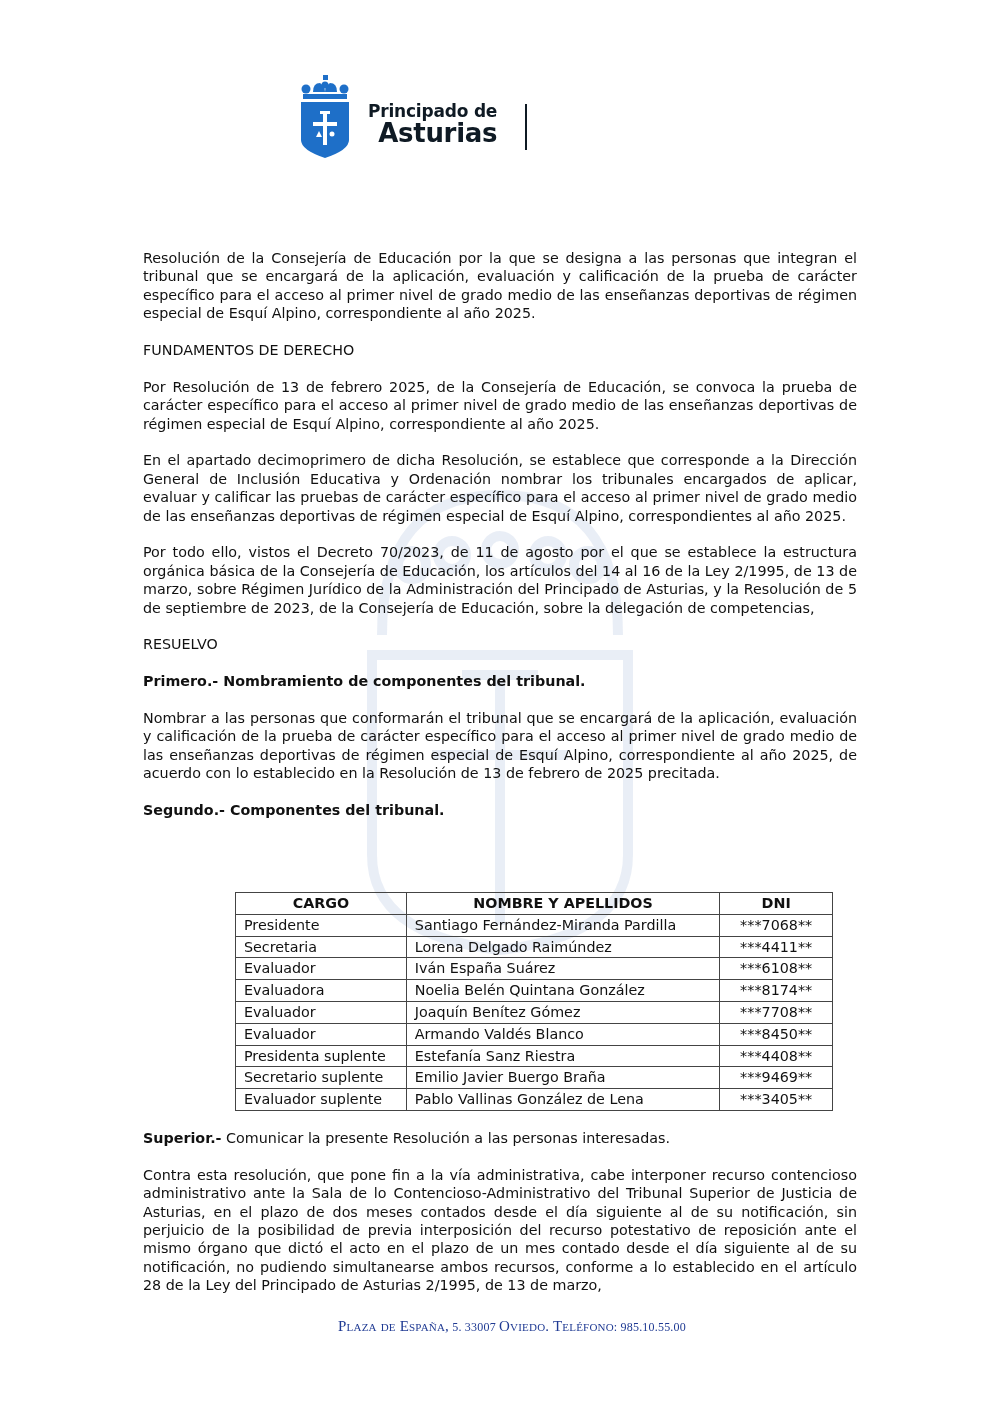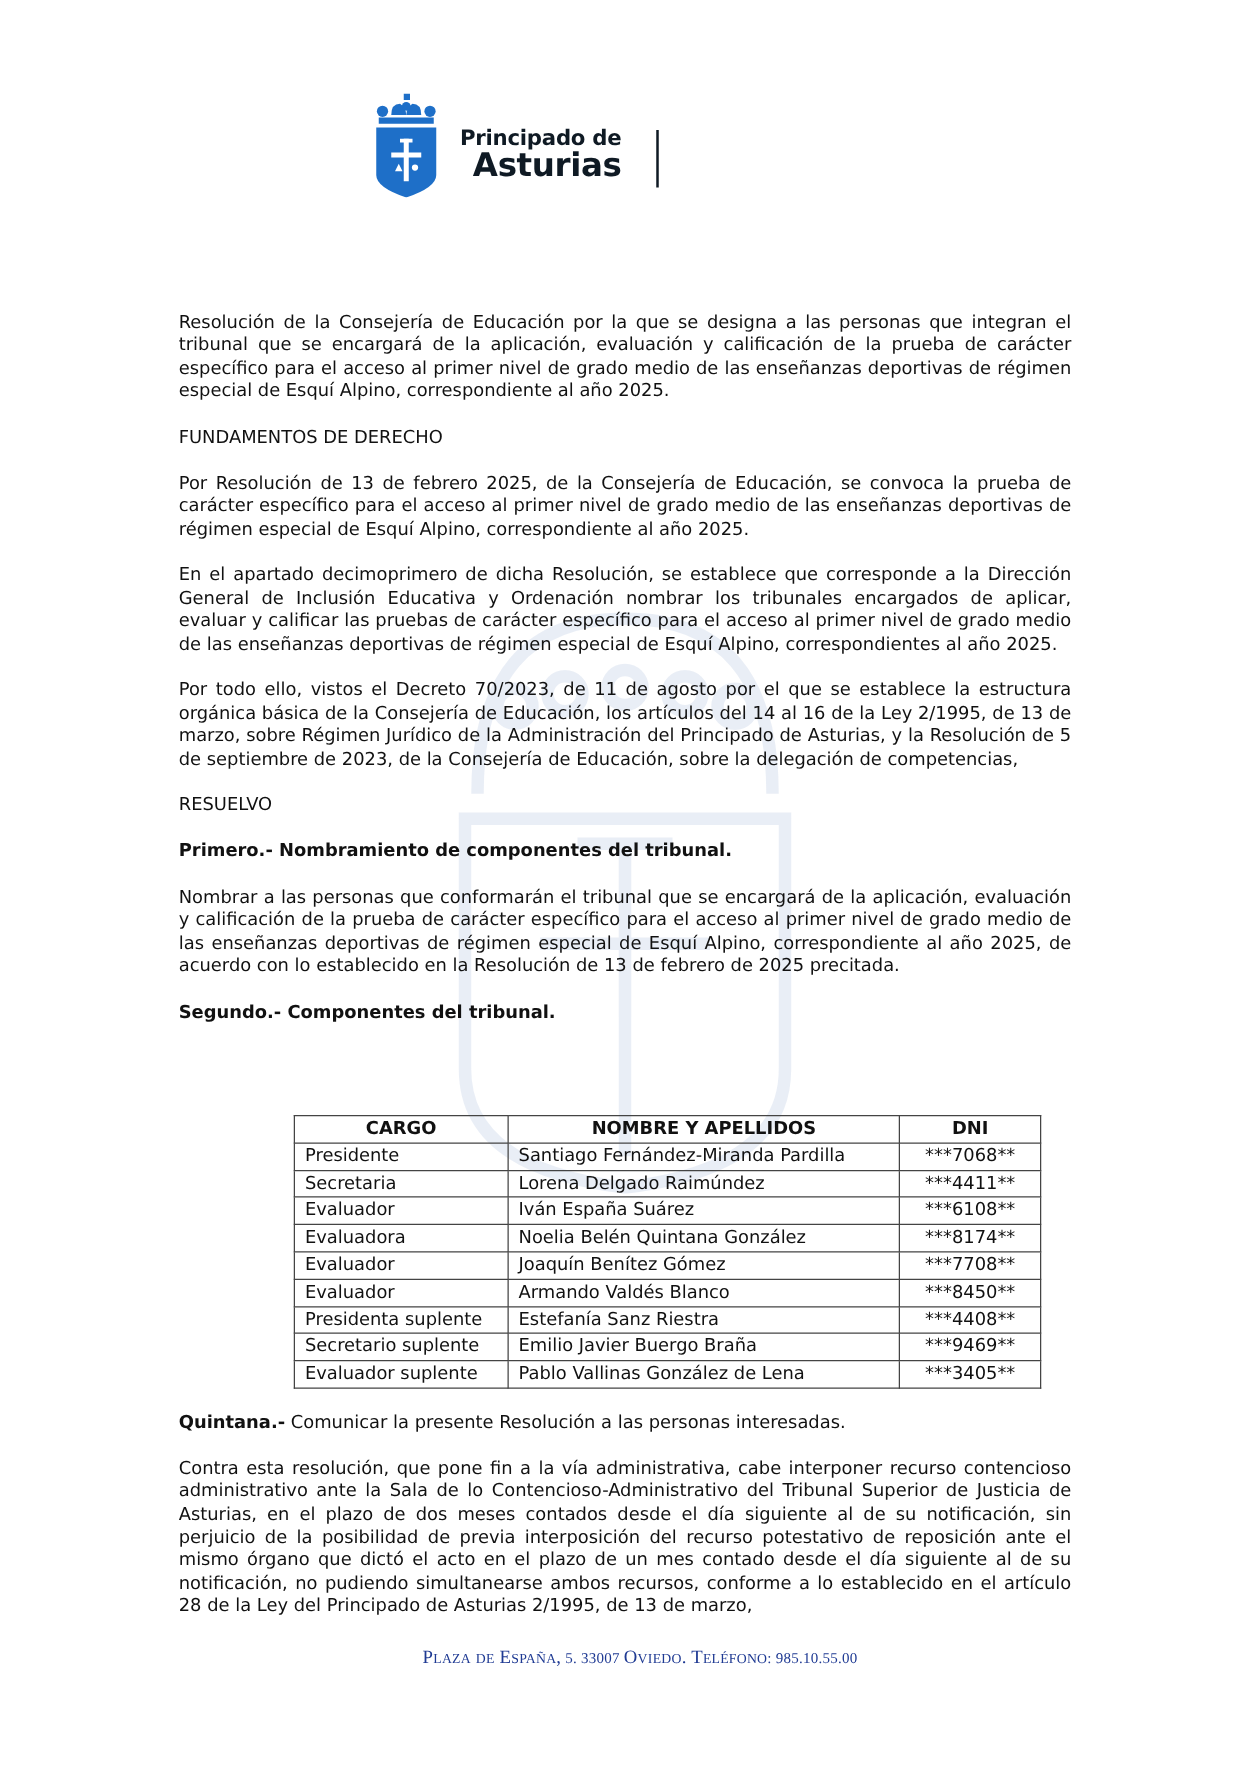--- a/index.html
+++ b/index.html
@@ -156,20 +156,20 @@
       </tr>
     <tr>
         <td>Evaluador suplente</td>
         <td>Pablo Vallinas González de Lena</td>
         <td class="dni">***3405**</td>
       </tr>
   </tbody>
 </table>
 
 <div class="lower">
-  <p><span class="bold">Quintana.-</span><span> Comunicar la presente Resolución a las personas interesadas.</span></p>
+  <p><span class="bold">Superior.-</span><span> Comunicar la presente Resolución a las personas interesadas.</span></p>
   <div class="gap"></div>
   <p>Contra esta resolución, que pone fin a la vía administrativa, cabe interponer recurso contencioso administrativo ante la Sala de lo Contencioso-Administrativo del Tribunal Superior de Justicia de Asturias, en el plazo de dos meses contados desde el día siguiente al de su notificación, sin perjuicio de la posibilidad de previa interposición del recurso potestativo de reposición ante el mismo órgano que dictó el acto en el plazo de un mes contado desde el día siguiente al de su notificación, no pudiendo simultanearse ambos recursos, conforme a lo establecido en el artículo 28 de la Ley del Principado de Asturias 2/1995, de 13 de marzo,</p>
 </div>
 
 <div class="footer">
   <span class="sc">Plaza de España,</span><span> 5. 33007 </span><span class="sc">Oviedo. Teléfono</span><span>: 985.10.55.00</span>
 </div>
 
 </body></html>

